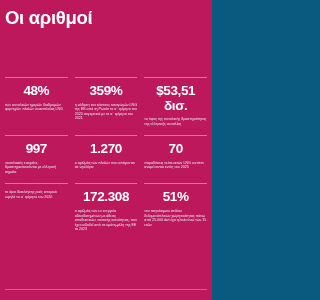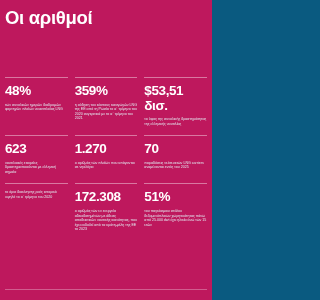--- a/index.html
+++ b/index.html
@@ -67,20 +67,21 @@
     background: rgba(255, 255, 255, 0.42);
   }
 
   .stat-value {
     font-size: 13.5px;
     line-height: 14.5px;
     font-weight: bold;
     letter-spacing: -0.4px;
     color: #ffffff;
     margin-bottom: 4px;
+    text-align: center;
   }
 
   .stat-caption {
     font-size: 3.6px;
     line-height: 4.6px;
     color: #e2edf3;
     letter-spacing: 0px;
     font-weight: normal;
   }
 
@@ -111,21 +112,21 @@
       <div class="stat-value">359%</div>
       <div class="stat-caption">η αύξηση του κόστους εισαγωγών LNG της ΕΕ από τη Ρωσία το α΄ τρίμηνο του 2020 συγκριτικά με το α΄ τρίμηνο του 2021</div>
     </div>
 
     <div class="stat-cell">
       <div class="stat-value">$53,51 δισ.</div>
       <div class="stat-caption">το ύψος της συνολικής δραστηριότητας της ελληνικής ναυτιλίας</div>
     </div>
 
     <div class="stat-cell">
-      <div class="stat-value">623</div>
+      <div class="stat-value">997</div>
       <div class="stat-caption">ναυτιλιακές εταιρείες δραστηριοποιούνται με ελληνική σημαία</div>
     </div>
 
     <div class="stat-cell">
       <div class="stat-value">1.270</div>
       <div class="stat-caption">ο αριθμός των πλοίων που υπάγονται σε νηολόγιο</div>
     </div>
 
     <div class="stat-cell">
       <div class="stat-value">70</div>

